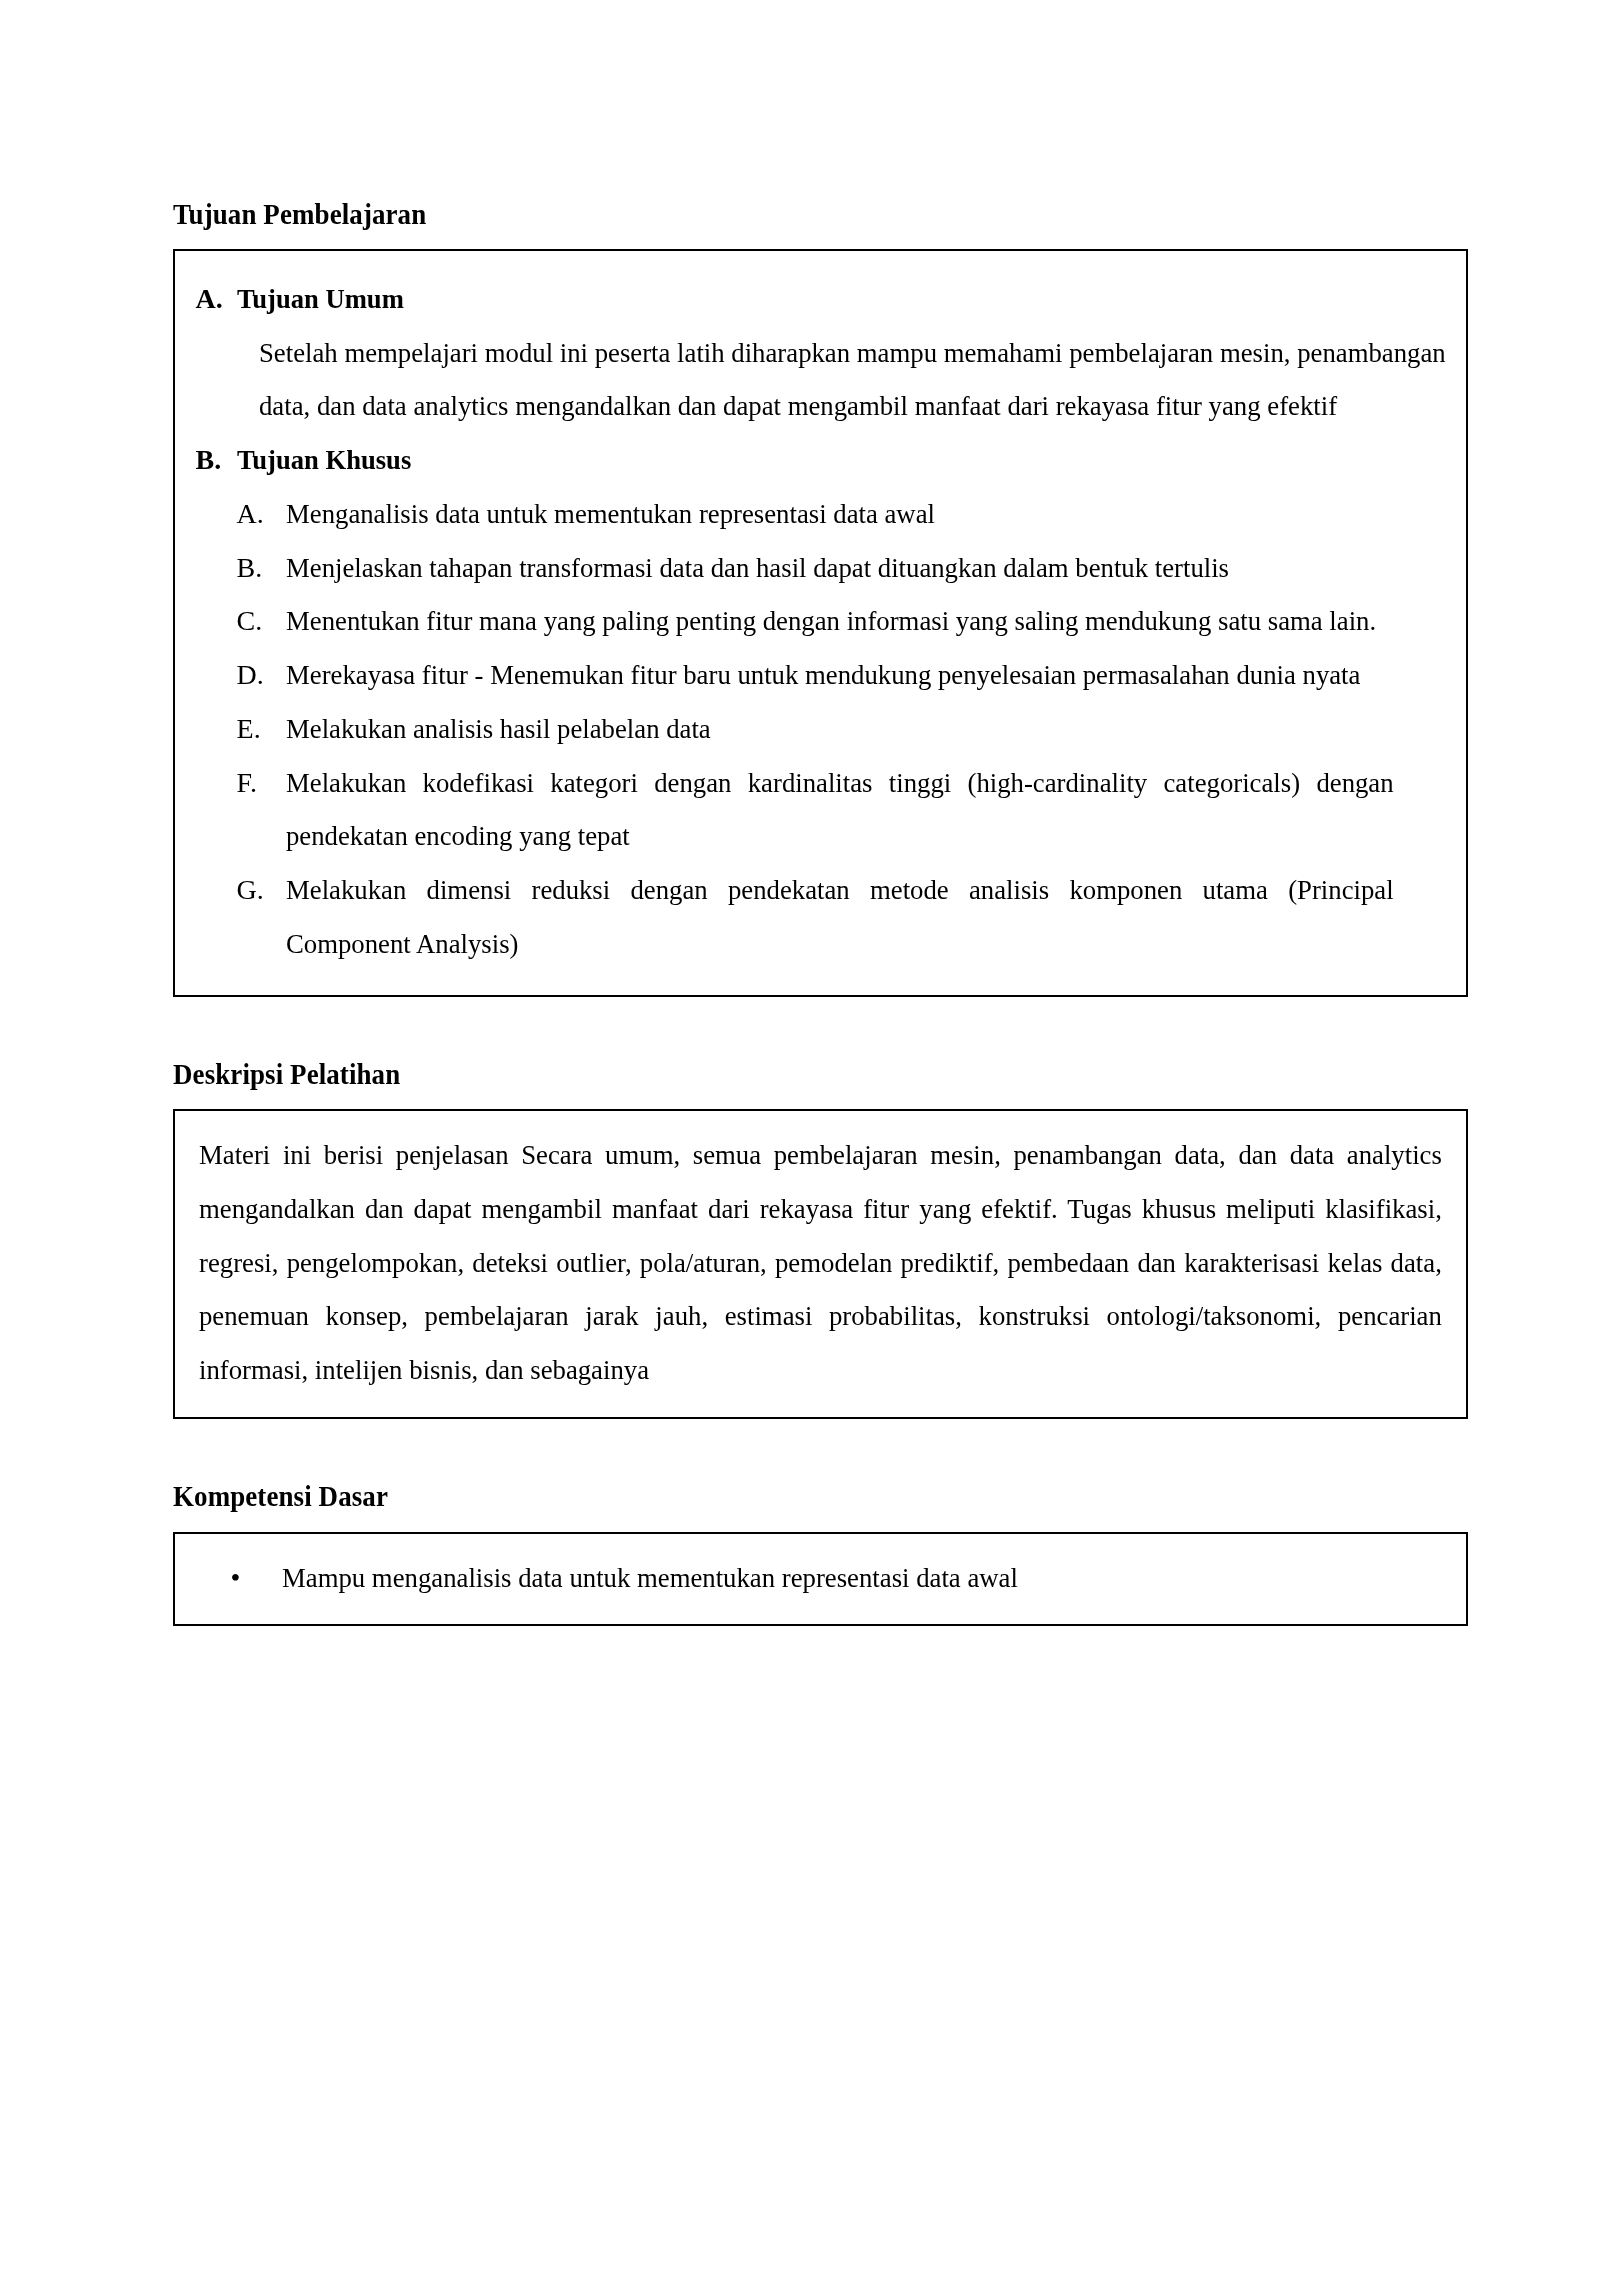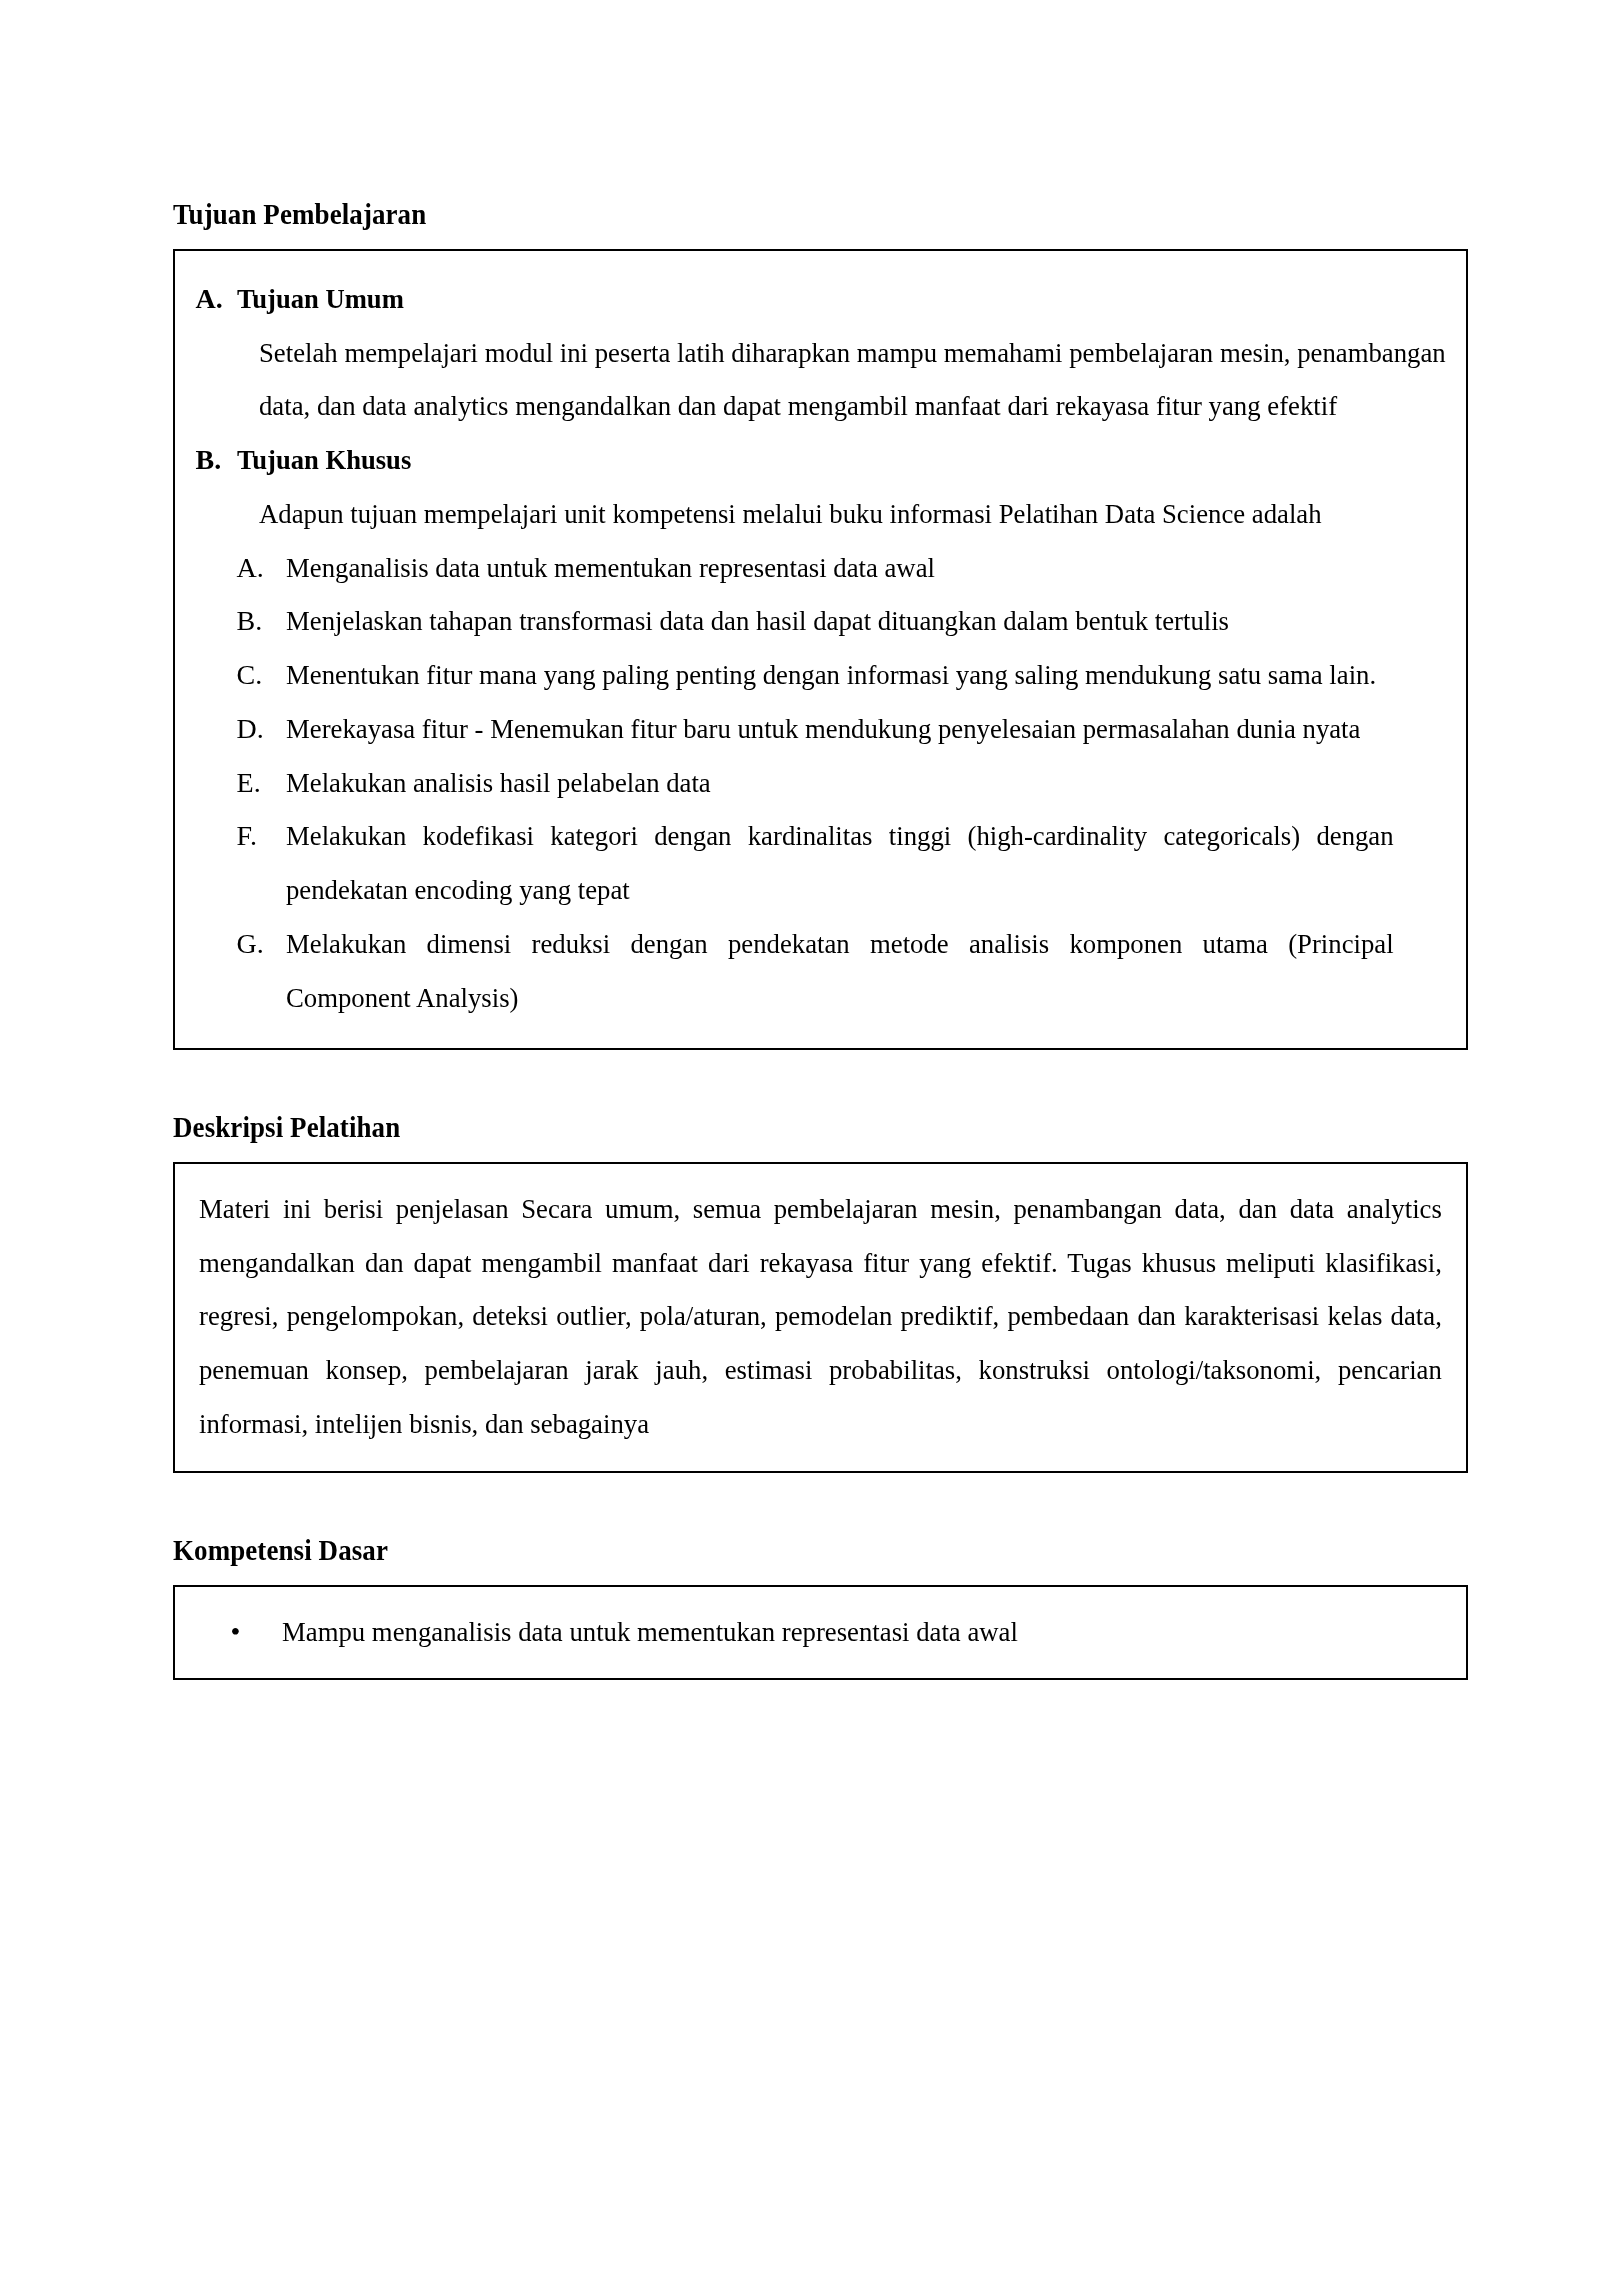--- a/index.html
+++ b/index.html
@@ -153,23 +153,20 @@
 
     <div class="lvl1-body">
       <p class="txt">Setelah mempelajari modul ini peserta latih diharapkan mampu memahami pembelajaran mesin, penambangan data, dan data analytics mengandalkan dan dapat mengambil manfaat dari rekayasa fitur yang efektif</p>
     </div>
 
     <div class="lvl1">
       <span class="lvl1-marker">B.</span>
       <span class="lvl1-title">Tujuan Khusus</span>
     </div>
 
-    <div class="lvl1-body">
-      <p class="txt nojust">Adapun tujuan mempelajari unit kompetensi melalui buku informasi Pelatihan Data Science adalah</p>
-    </div>
 
     <ul class="lvl2-list" id="khusus-list">
       <li class="lvl2-item">
         <span class="lvl2-marker">A.</span>
         <span class="lvl2-text">Menganalisis data untuk mementukan representasi data awal</span>
       </li>
       <li class="lvl2-item">
         <span class="lvl2-marker">B.</span>
         <span class="lvl2-text">Menjelaskan tahapan transformasi data dan hasil dapat dituangkan dalam bentuk tertulis</span>
       </li>

